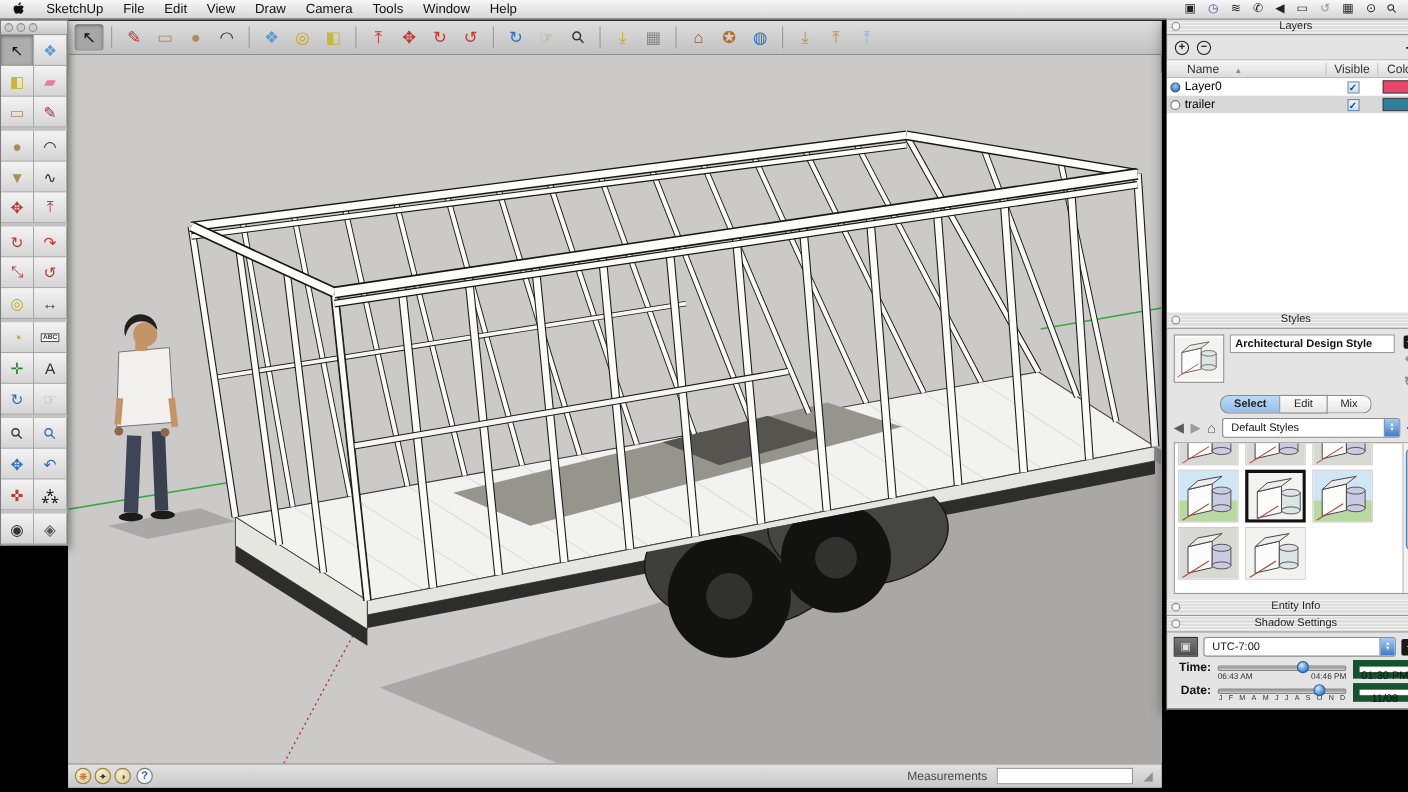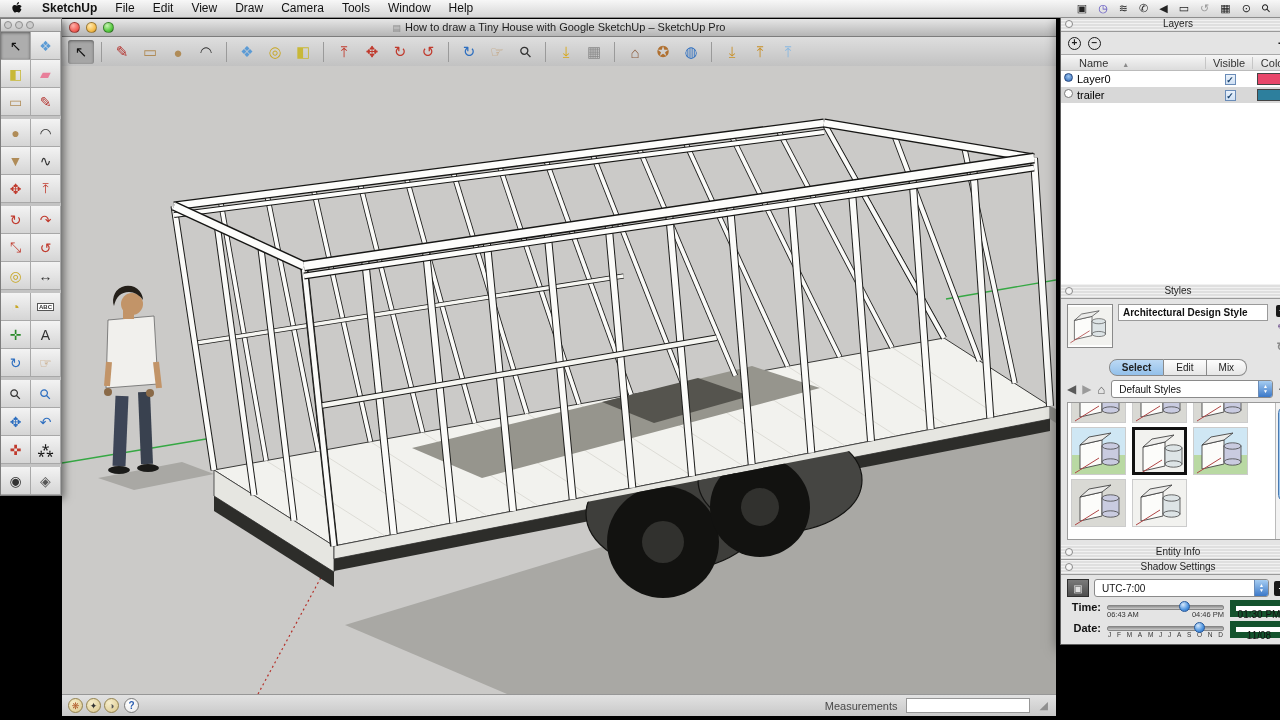--- a/index.html
+++ b/index.html
@@ -1,21 +1,21 @@
 <!DOCTYPE html>
 <html><head>
 <meta charset="utf-8">
 <style>
   html,body{margin:0;padding:0}
   body{width:1280px;height:720px;background:#000;font-family:"Liberation Sans",sans-serif;overflow:hidden;position:relative;-webkit-font-smoothing:antialiased}
   
   .menubar{position:absolute;top:0;left:0;width:1280px;height:18px;background:linear-gradient(#f7f7f7,#d6d6d6);border-bottom:1px solid #8d8d8d;display:flex;align-items:center;font-size:12px;color:#111;box-sizing:border-box;z-index:50}
   .apple-wrap{padding:0 10px 0 12px;display:flex;align-items:center}
   .menu-item{padding:0 9px;line-height:17px}
-  .menu-item.app{font-weight:bold}
+  .menu-item.app{font-weight:normal}
   .menubar-right{margin-left:auto;display:flex;align-items:center;gap:11px;padding-right:10px;font-size:11px}
   .mb-ico{display:inline-block;line-height:17px}
   .rot{display:inline-block;transform:rotate(-45deg)}
   
   .palette{position:absolute;left:0;top:18px;width:62px;background:#cfcfcf;border:1px solid #7d7d7d;box-sizing:border-box;z-index:40;box-shadow:2px 3px 8px rgba(0,0,0,.5)}
   .palette-titlebar{height:12px;background:linear-gradient(#ececec,#c6c6c6);display:flex;gap:3px;align-items:center;padding-left:3px;border-bottom:1px solid #979797}
   .pdot{width:8px;height:8px;border-radius:50%;background:#cdcdcd;border:1px solid #8f8f8f;box-sizing:border-box}
   .palette-grid{display:grid;grid-template-columns:1fr 1fr}
   .pal-btn{height:28px;display:flex;align-items:center;justify-content:center;background:linear-gradient(#f3f3f3,#d5d5d5);border-right:1px solid #a8a8a8;border-bottom:1px solid #a8a8a8;font-size:14px;box-sizing:border-box}
   .pal-btn.active{background:#adadad;box-shadow:inset 0 1px 3px rgba(0,0,0,.45)}
@@ -51,21 +51,21 @@
   .layers-toolbar{height:22px;display:flex;align-items:center;padding:0 7px;gap:7px}
   .circ-btn{width:13px;height:13px;border-radius:50%;border:1.5px solid #1c1c1c;display:flex;align-items:center;justify-content:center;font-size:10px;font-weight:bold;color:#1c1c1c;line-height:1;box-sizing:border-box}
   .detail-arrow{margin-left:auto;font-weight:bold;font-size:12px;color:#1c1c1c}
   .layers-table{height:229px;background:#fff;border-top:1px solid #aaa;display:flex;flex-direction:column;font-size:11px}
   .lt-head{display:flex;height:15px;background:linear-gradient(#f6f6f6,#dcdcdc);border-bottom:1px solid #bbb;color:#333;align-items:center}
   .lt-col-name{flex:1;padding-left:18px;border-right:1px solid #c6c6c6}
   .lt-col-vis{width:46px;text-align:center;border-right:1px solid #c6c6c6}
   .lt-col-col{width:42px;text-align:center}
   .sort-tri{font-size:7px;color:#8a8a8a;margin-left:14px}
   .lt-row{display:flex;height:16px;align-items:center}
-  .lt-row .nm{flex:1;display:flex;}
+  .lt-row .nm{flex:1;display:flex;align-items:center}
   .lt-row .vis{width:46px;display:flex;justify-content:center}
   .lt-row .col{width:42px;display:flex;justify-content:center}
   .radio{width:9px;height:9px;border-radius:50%;border:1px solid #777;margin:0 4px 0 3px;box-sizing:border-box;background:#fff}
   .radio.on{background:radial-gradient(circle at 50% 35%,#9cc4ee,#2a66b8);border-color:#2a4a80}
   .chk{width:11px;height:11px;background:linear-gradient(#eaf2fb,#cfe0f4);border:1px solid #6a8cb8;color:#17416e;font-size:9px;line-height:10px;text-align:center;font-weight:bold;box-sizing:border-box}
   .swatch{width:34px;height:12px;border:1px solid #444;box-sizing:border-box}
   .layers-fill{flex:1;background:#fff}
   
   .styles-info{display:flex;padding:5px 5px 3px 6px;gap:5px}
   .style-thumb-big{width:46px;height:44px;background:#fff;border:1px solid #8a8a8a;box-sizing:border-box}
@@ -247,28 +247,20 @@
       <div class="pal-btn">
         <span style="color: rgb(51, 51, 51);">◉</span>
       </div>
       <div class="pal-btn">
         <span style="color: rgb(85, 85, 85);">◈</span>
       </div>
     </div>
 </div>
 
 <div class="window">
-  <div class="titlebar">
-    <span class="lights">
-      <span class="light red"></span>
-      <span class="light yellow"></span>
-      <span class="light green"></span>
-    </span>
-    <span class="title"><span class="doc-ico">▤</span><span>How to draw a Tiny House with Google SketchUp – SketchUp Pro</span></span>
-  </div>
   <div class="toolbar" id="tb-icons">
       <div class="tb-btn active">
         <span style="color: rgb(17, 17, 17);">↖</span>
       </div>
       <div class="tb-sep"></div>
       <div class="tb-btn">
         <span style="color: rgb(179, 49, 45);">✎</span>
       </div>
       <div class="tb-btn">
         <span style="color: rgb(176, 140, 88);">▭</span>

